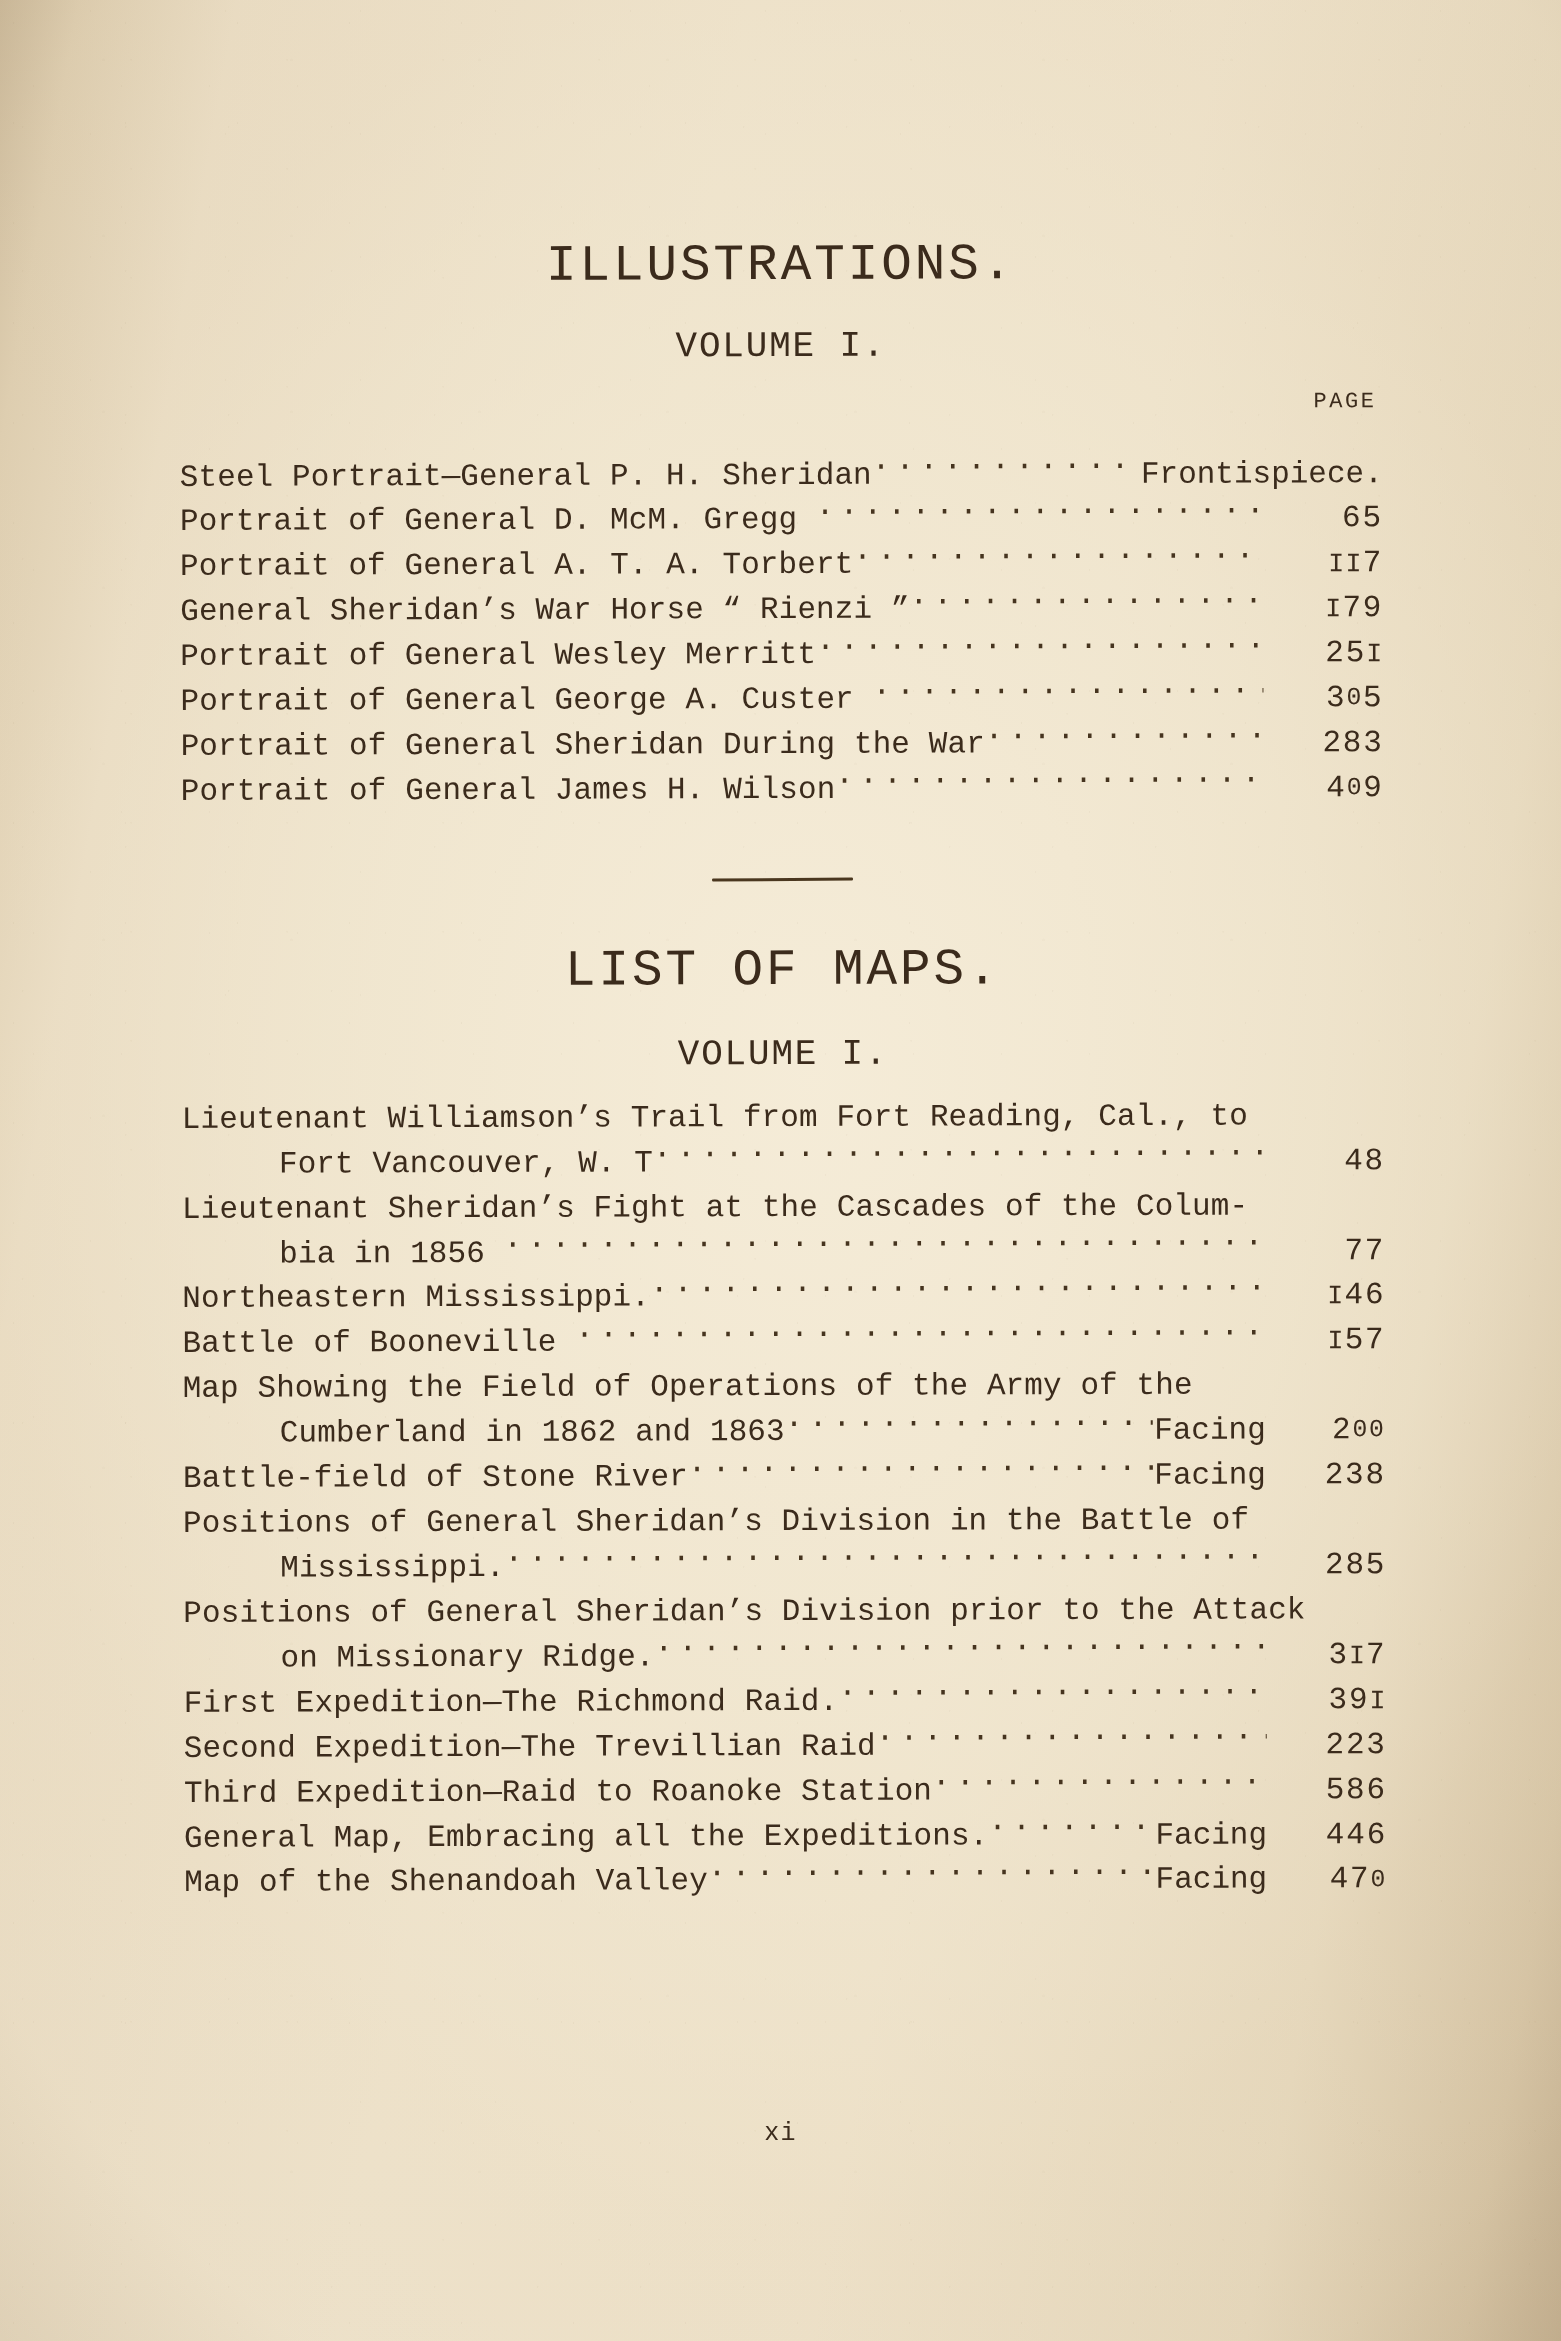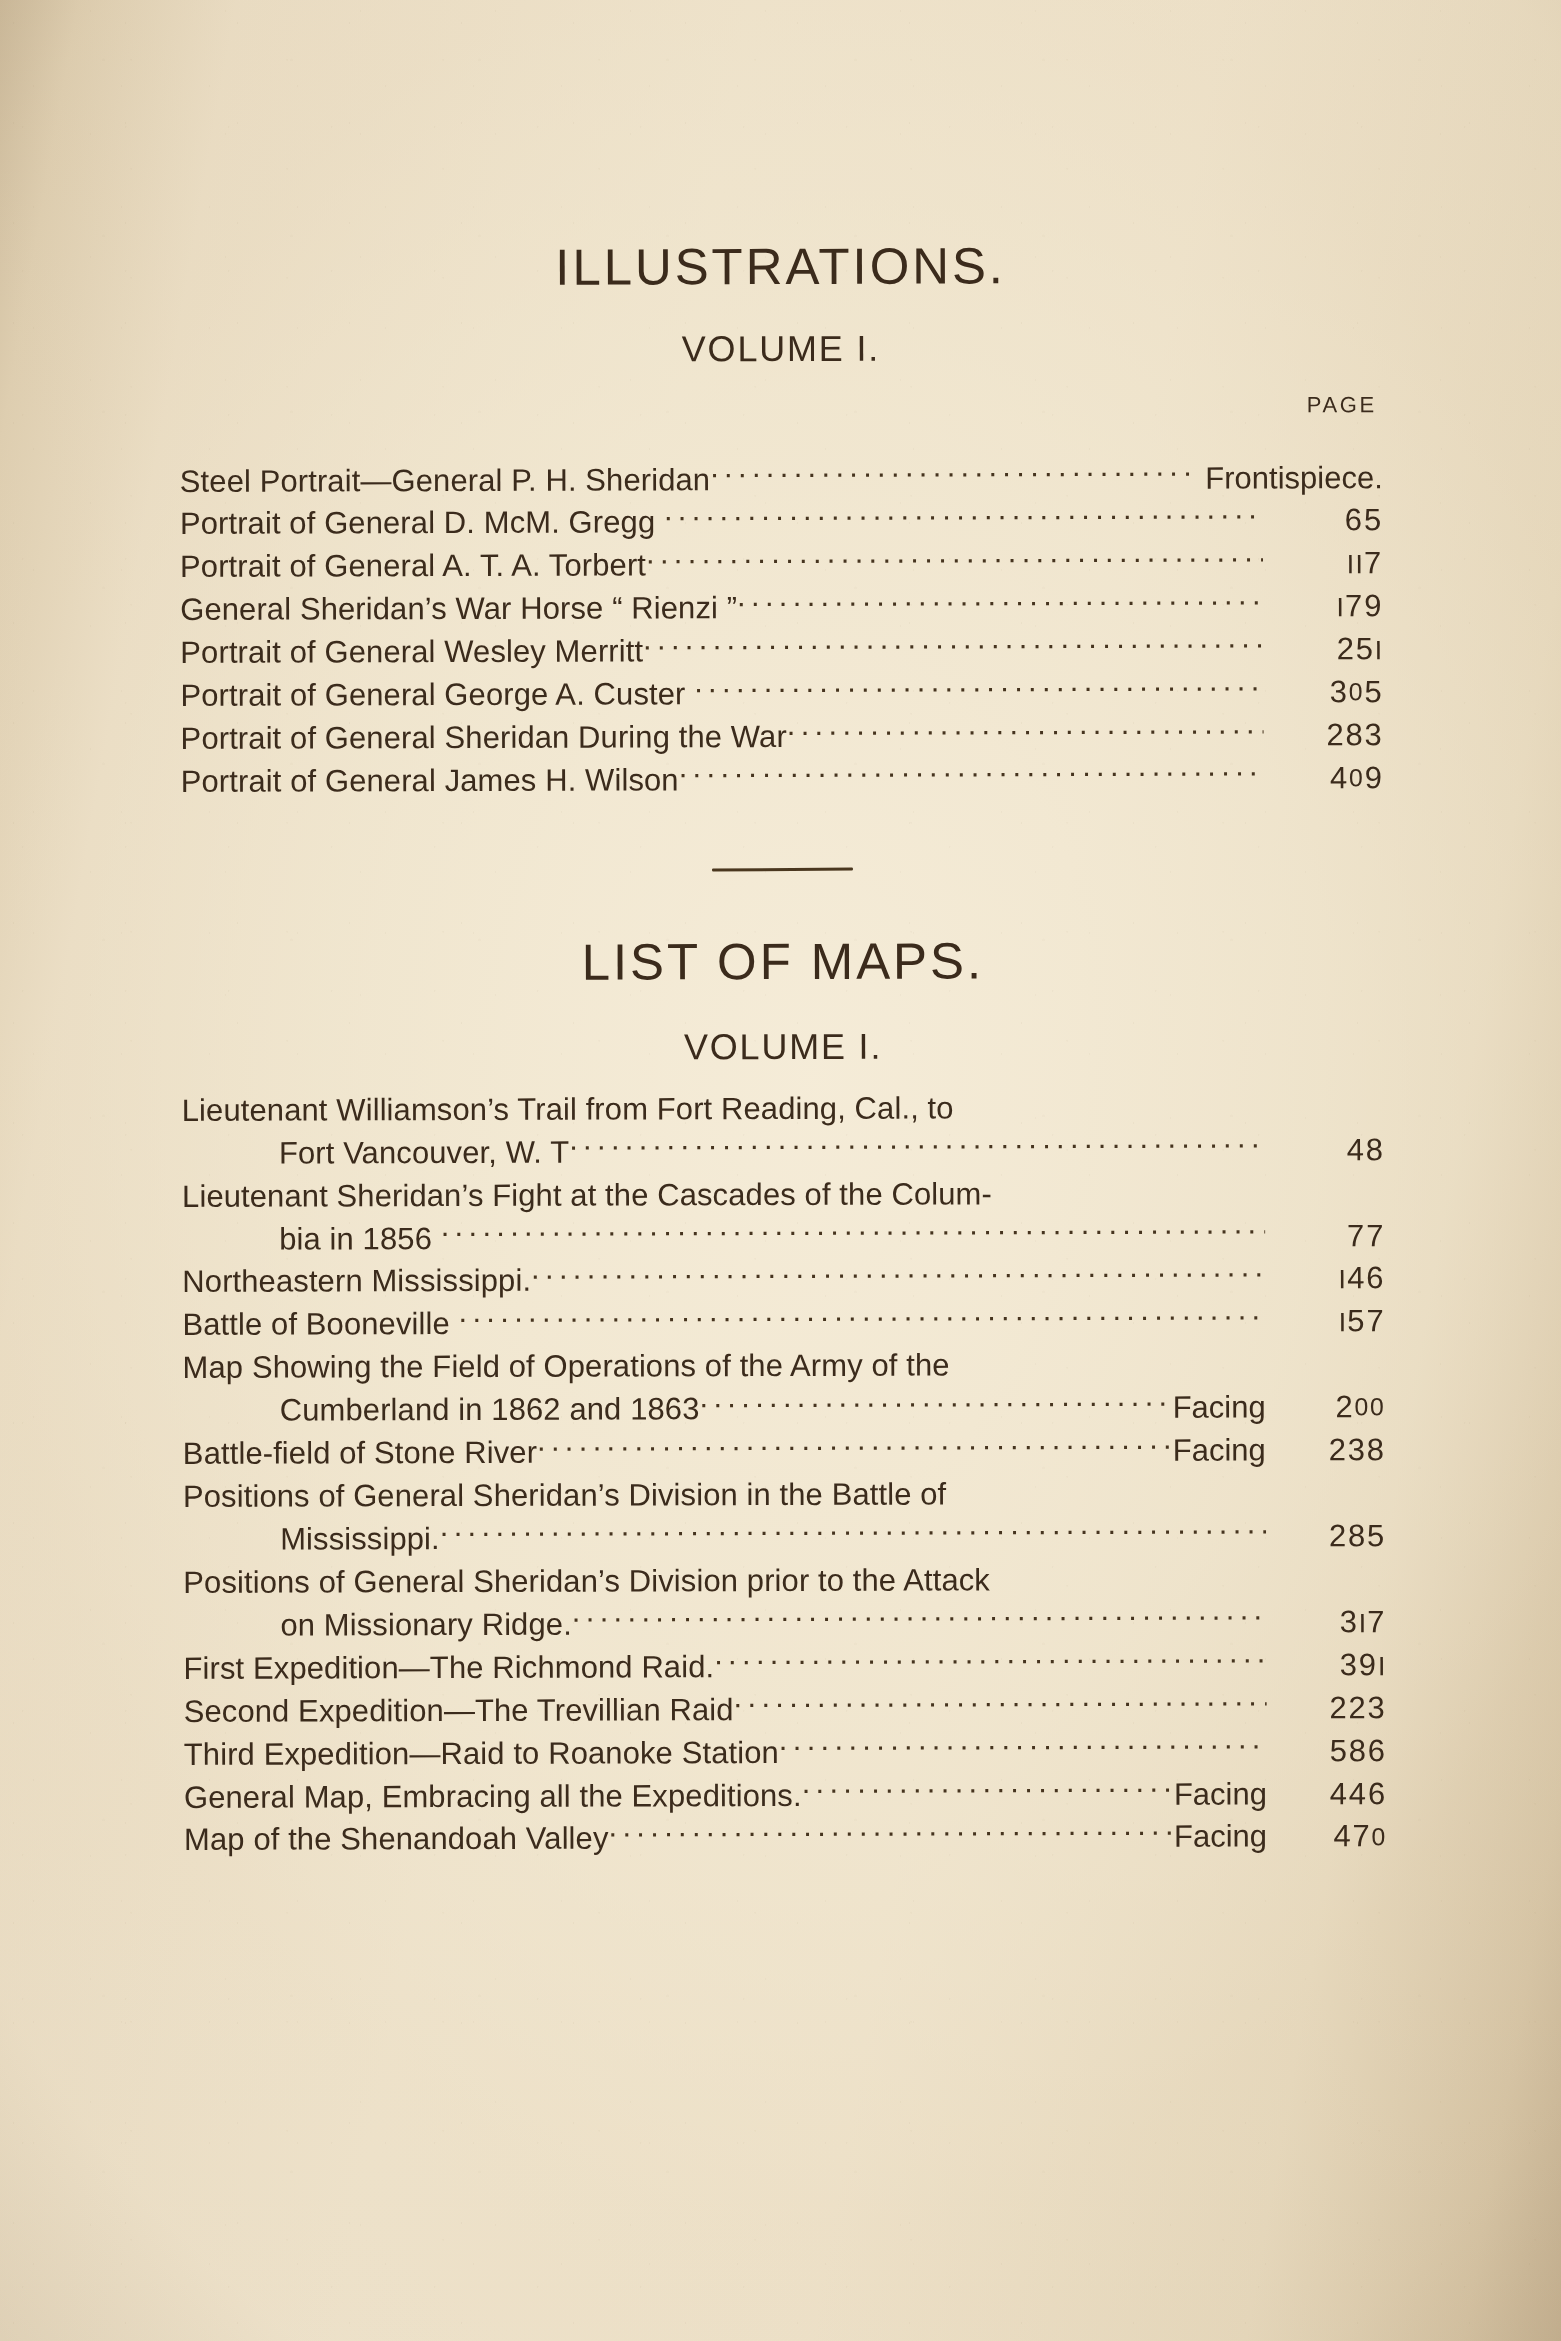--- a/index.html
+++ b/index.html
@@ -26,21 +26,21 @@
         rgba(170,148,115,0.22) 100%),
       linear-gradient(100deg,
         #cdbb9c 0%,
         #dfcfb1 4%,
         #ecdfc6 12%,
         #f1e6cf 38%,
         #f0e4cc 62%,
         #e7d9bd 84%,
         #d6c4a4 95%,
         #c6b292 100%);
-    font-family: Liberation Sans, sans-serif;
+    font-family: Liberation Mono, monospace;
     color: #3d2d1e;
     -webkit-font-smoothing: antialiased;
   }
 
   
   .grain {
     position: absolute;
     inset: 0;
     pointer-events: none;
     opacity: .40;
@@ -401,14 +401,15 @@
           <div class="eline">
             <span class="etext">Map of the Shenandoah Valley</span>
             <span class="leader"></span>
             <span class="facing">Facing</span>
             <span class="pnum">47<span class="osf0">0</span></span>
           </div>
         </li>
       </ul>
   </div>
 
+  <div class="folio">xi</div>
 </div>
 
 
 </body></html>

